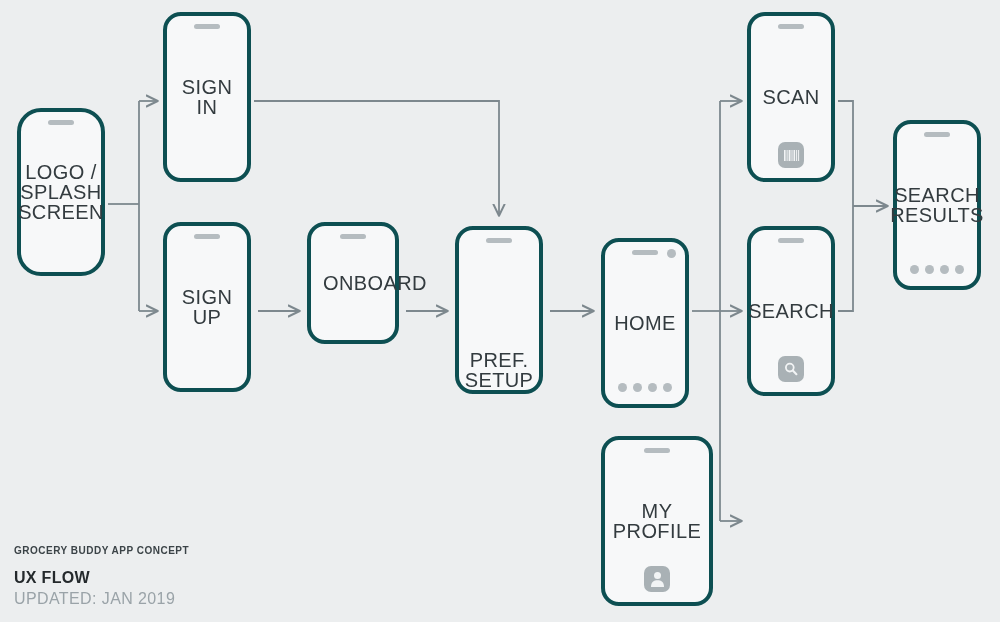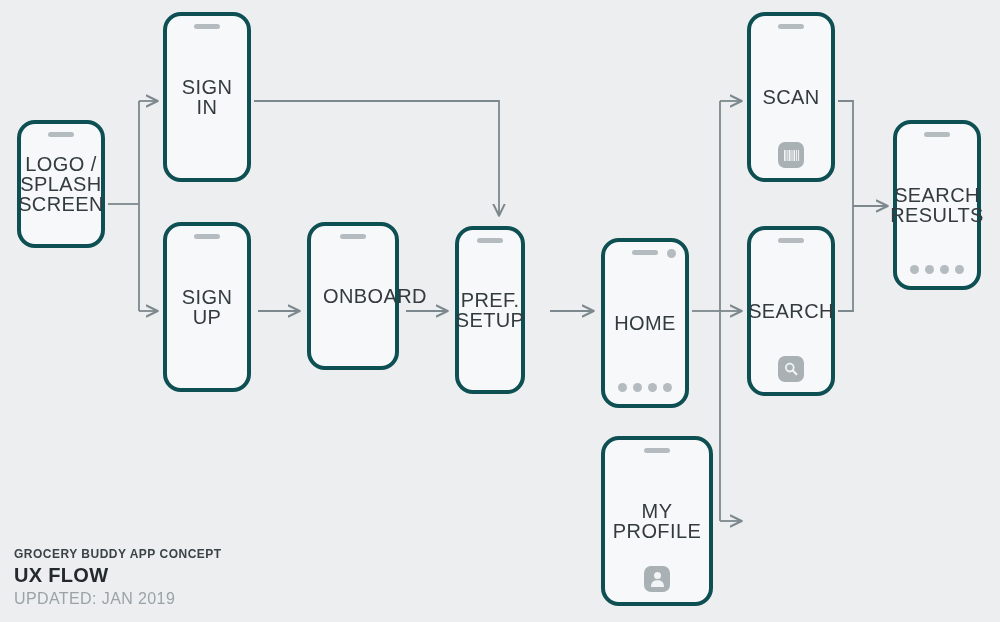--- a/index.html
+++ b/index.html
@@ -98,28 +98,28 @@
   }
   .phone .app-icon svg { display: block; }
 
   
   #footer {
     position: absolute;
     left: 14px;
     bottom: 14px;
   }
   #footer .eyebrow {
-    font-size: 12px;
+    font-size: 10px;
     font-weight: bold;
     letter-spacing: 0.5px;
     color: #3b4347;
-    margin-bottom: 3px;
+    margin-bottom: 13px;
   }
   #footer .title {
-    font-size: 20px;
+    font-size: 16px;
     font-weight: bold;
     letter-spacing: 0.3px;
     color: #24292c;
     margin-bottom: 3px;
   }
   #footer .updated {
     font-size: 16px;
     letter-spacing: 0.4px;
     color: #9aa3a8;
   }
@@ -160,43 +160,43 @@
 
       <path d="M 720 311 L 742 311" marker-end="url(#arrow)"></path>
 
       <path d="M 720 521 L 742 521" marker-end="url(#arrow)"></path>
 
       <path d="M 838 101 L 853 101 L 853 311 L 838 311"></path>
       <path d="M 853 206 L 888 206" marker-end="url(#arrow)"></path>
     </g>
   </svg>
 
-  <div class="phone" style="left:17px; top:120px; width:88px; height:128px;">
+  <div class="phone" style="left:17px; top:108px; width:88px; height:168px;border-radius:24px;">
     <span class="speaker"></span>
     <span class="label">LOGO /
 SPLASH
 SCREEN</span>
   </div>
 
   <div class="phone" style="left:163px; top:12px; width:88px; height:170px;">
     <span class="speaker"></span>
     <span class="label">SIGN IN</span>
   </div>
 
   <div class="phone" style="left:163px; top:222px; width:88px; height:170px;align-items:center;">
     <span class="speaker"></span>
     <span class="label">SIGN UP</span>
   </div>
 
-  <div class="phone" style="left:307px; top:222px; width:92px; height:148px;padding-left:44px;">
+  <div class="phone" style="left:307px; top:222px; width:92px; height:122px;padding-left:44px;">
     <span class="speaker"></span>
     <span class="label">ONBOARD</span>
   </div>
 
-  <div class="phone" style="left:455px; top:226px; width:70px; height:168px;">
+  <div class="phone" style="left:455px; top:226px; width:88px; height:168px;align-items:flex-end;">
     <span class="speaker"></span>
     <span class="label">PREF.
 SETUP</span>
   </div>
 
   <div class="phone" style="left:601px; top:238px; width:88px; height:170px;">
     <span class="speaker"></span>
     <span class="camera"></span>
     <span class="label">HOME</span>
     <span class="dots">

